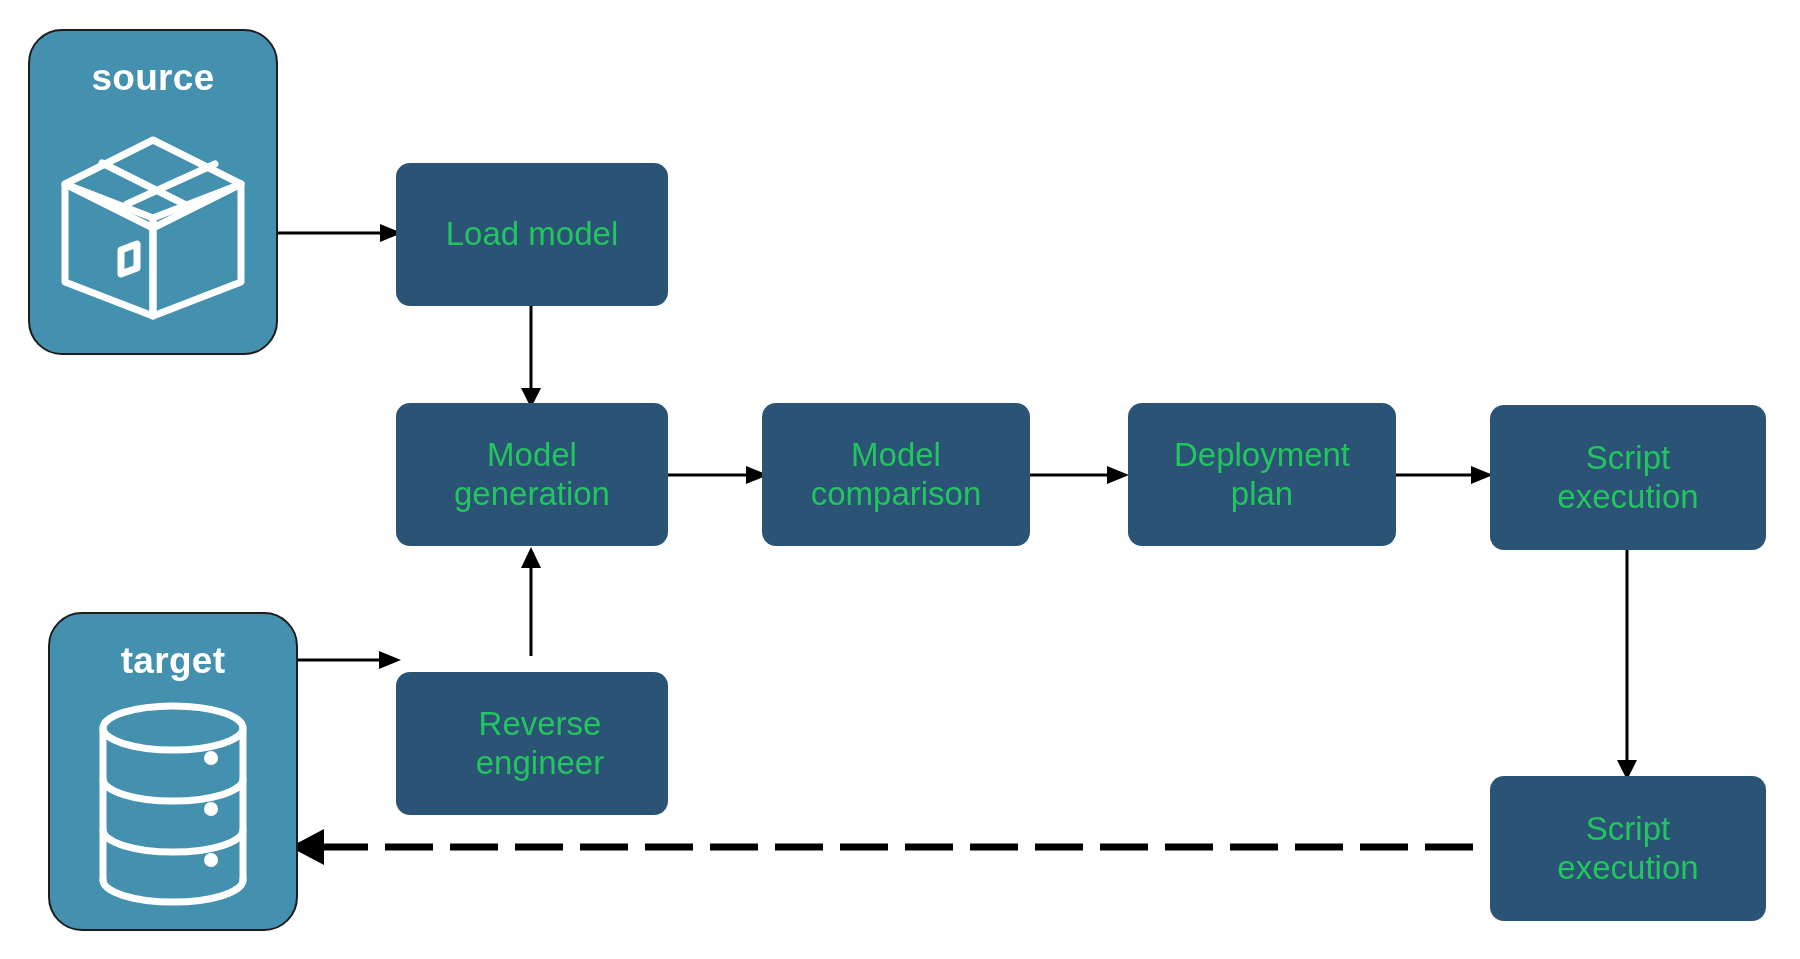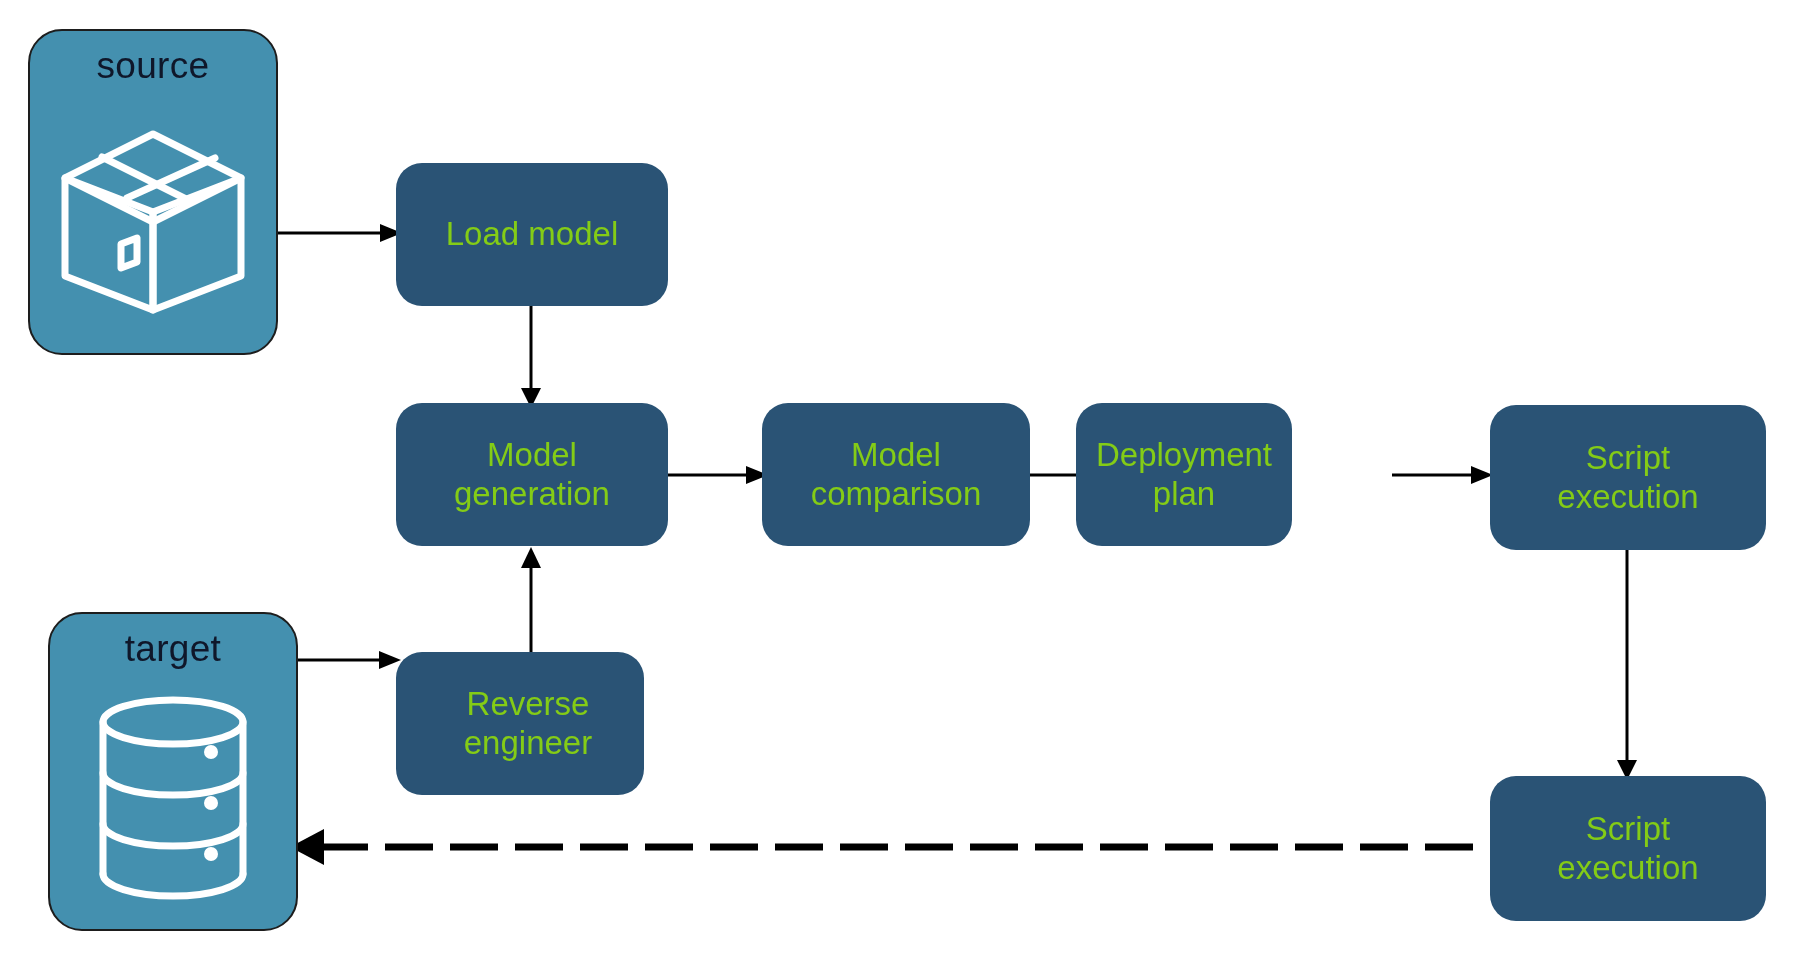--- a/index.html
+++ b/index.html
@@ -24,46 +24,46 @@
     position: absolute;
     background: #4490AF;
     border: 2px solid #1d1d1d;
     border-radius: 34px;
     box-sizing: border-box;
     display: flex;
     flex-direction: column;
     align-items: center;
   }
   .endpoint-label {
-    color: #0f172a;
-    font-weight: normal;
+    color: #ffffff;
+    font-weight: bold;
     font-size: 37px;
     letter-spacing: 0.3px;
     line-height: 1;
-    margin-top: 16px;
+    margin-top: 28px;
     user-select: none;
   }
   .endpoint-art {
     flex: 1 1 auto;
     display: flex;
     align-items: center;
     justify-content: center;
     width: 100%;
   }
   
   .process {
     position: absolute;
     background: #2A5375;
-    border-radius: 26px;
+    border-radius: 14px;
     box-sizing: border-box;
     display: flex;
     align-items: center;
     justify-content: center;
     text-align: center;
-    color: #84cc16;
+    color: #22c55e;
     font-size: 33px;
     line-height: 1.18;
     padding: 4px 8px;
     user-select: none;
   }
   
   .conn {
     position: absolute;
     pointer-events: none;
   }
@@ -190,35 +190,35 @@
     </span>
   </div>
 
   <div class="process" style="left:762px; top:403px; width:268px; height:143px;">
     <span>
       <span>Model</span><br>
       <span>comparison</span>
     </span>
   </div>
 
-  <div class="process" style="left:1076px; top:403px; width:216px; height:143px;">
+  <div class="process" style="left:1128px; top:403px; width:268px; height:143px;">
     <span>
       <span>Deployment</span><br>
       <span>plan</span>
     </span>
   </div>
 
   <div class="process" style="left:1490px; top:405px; width:276px; height:145px;">
     <span>
       <span>Script</span><br>
       <span>execution</span>
     </span>
   </div>
 
-  <div class="process" style="left:396px; top:652px; width:248px; height:143px;padding-left:24px;">
+  <div class="process" style="left:396px; top:672px; width:272px; height:143px;padding-left:24px;">
     <span>
       <span>Reverse</span><br>
       <span>engineer</span>
     </span>
   </div>
 
   <div class="process" style="left:1490px; top:776px; width:276px; height:145px;">
     <span>
       <span>Script</span><br>
       <span>execution</span>

